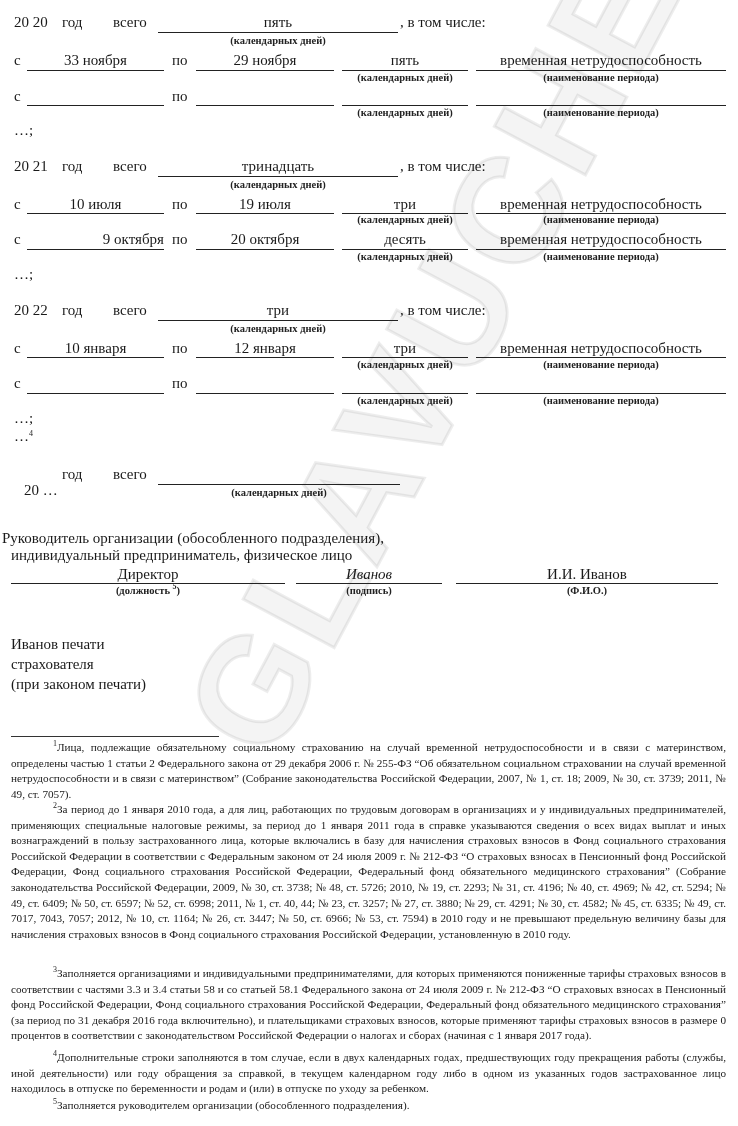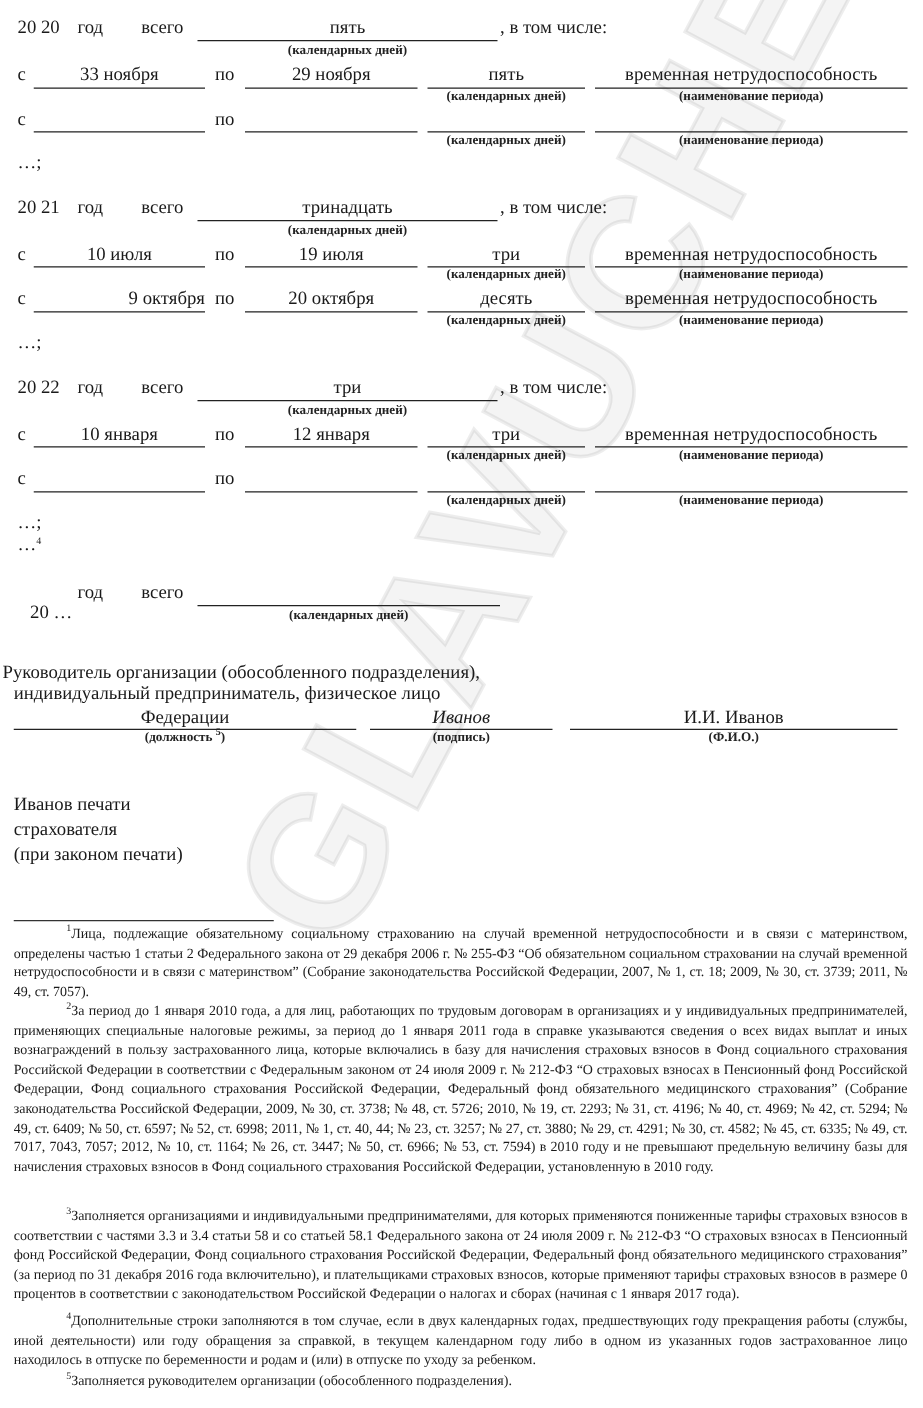--- a/index.html
+++ b/index.html
@@ -153,21 +153,21 @@
   <div class="abs t15" style="left:113px; top:466px;">всего</div>
   <div class="fieldval" style="left:158px; width:242px; top:466px;"></div>
   <div class="line" style="left:158px; width:242px; top:484px;"></div>
   <div class="abs cap" style="left:158px; width:242px; top:487px;">(календарных дней)</div>
 </div>
 
 <div>
   <div class="abs t15" style="left:2px; top:530px;">Руководитель организации (обособленного подразделения),</div>
   <div class="abs t15" style="left:11px; top:547px;">индивидуальный предприниматель, физическое лицо</div>
 
-  <div class="fieldval" style="left:11px; width:274px; top:566px;">Федерации</div>
+  <div class="fieldval" style="left:11px; width:274px; top:566px;">Директор</div>
   <div class="line" style="left:11px; width:274px; top:583px;"></div>
   <div class="abs cap" style="left:11px; width:274px; top:585px;"><span>(должность</span> <sup class="s">5</sup><span>)</span></div>
 
   <div class="fieldval italic" style="left:296px; width:146px; top:566px;">Иванов</div>
   <div class="line" style="left:296px; width:146px; top:583px;"></div>
   <div class="abs cap" style="left:296px; width:146px; top:585px;">(подпись)</div>
 
   <div class="fieldval" style="left:456px; width:262px; top:566px;">И.И. Иванов</div>
   <div class="line" style="left:456px; width:262px; top:583px;"></div>
   <div class="abs cap" style="left:456px; width:262px; top:585px;">(Ф.И.О.)</div>

